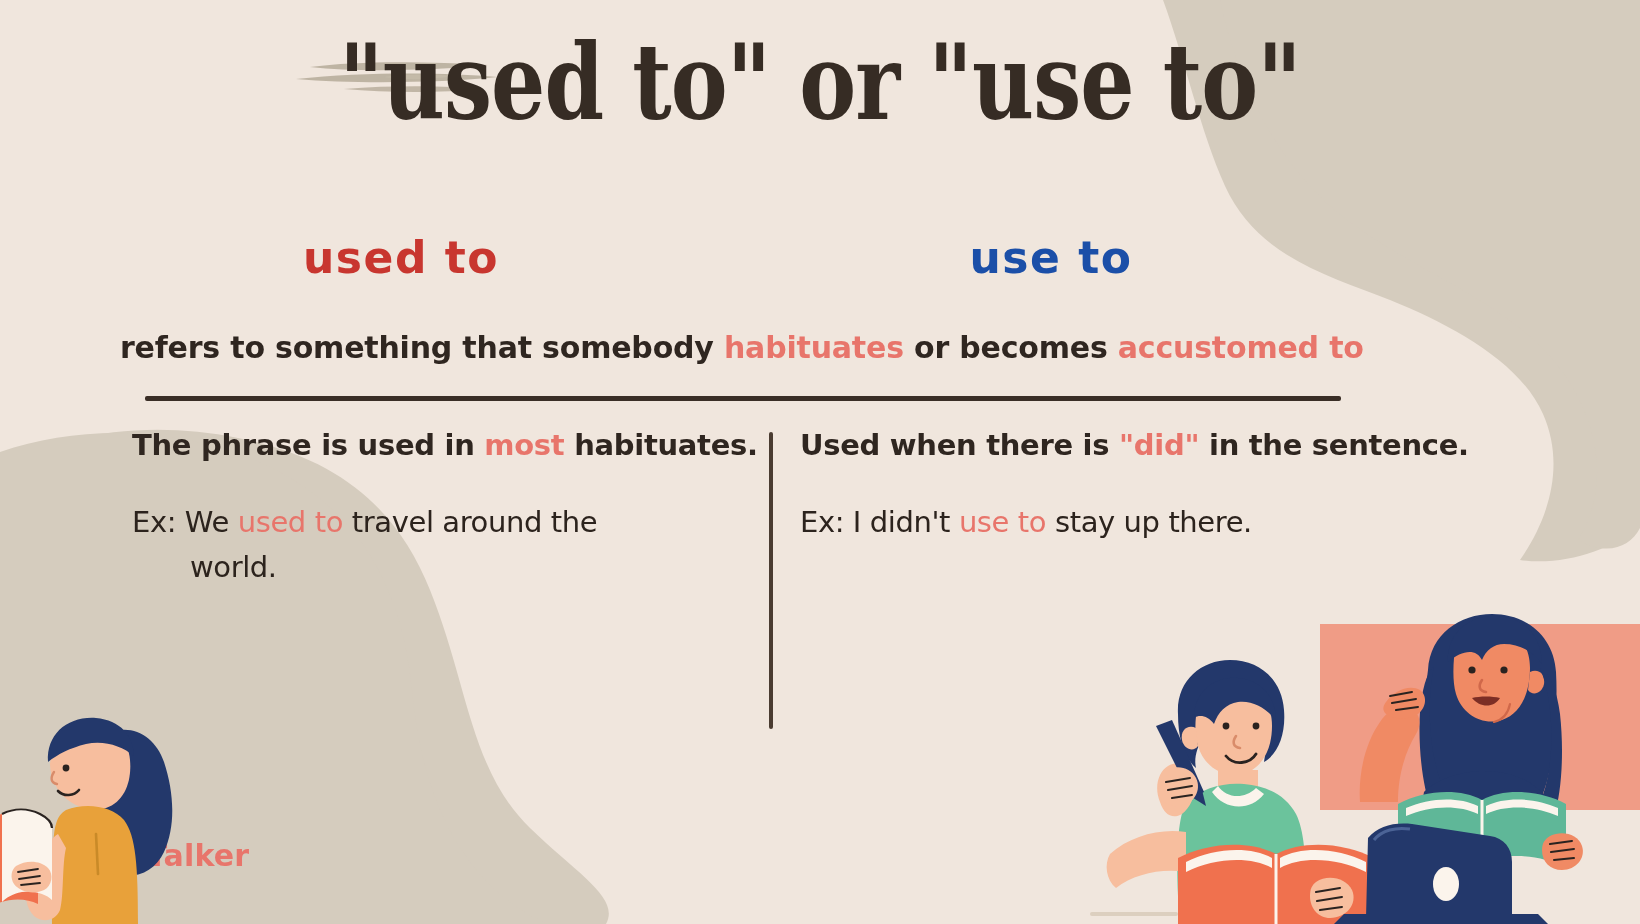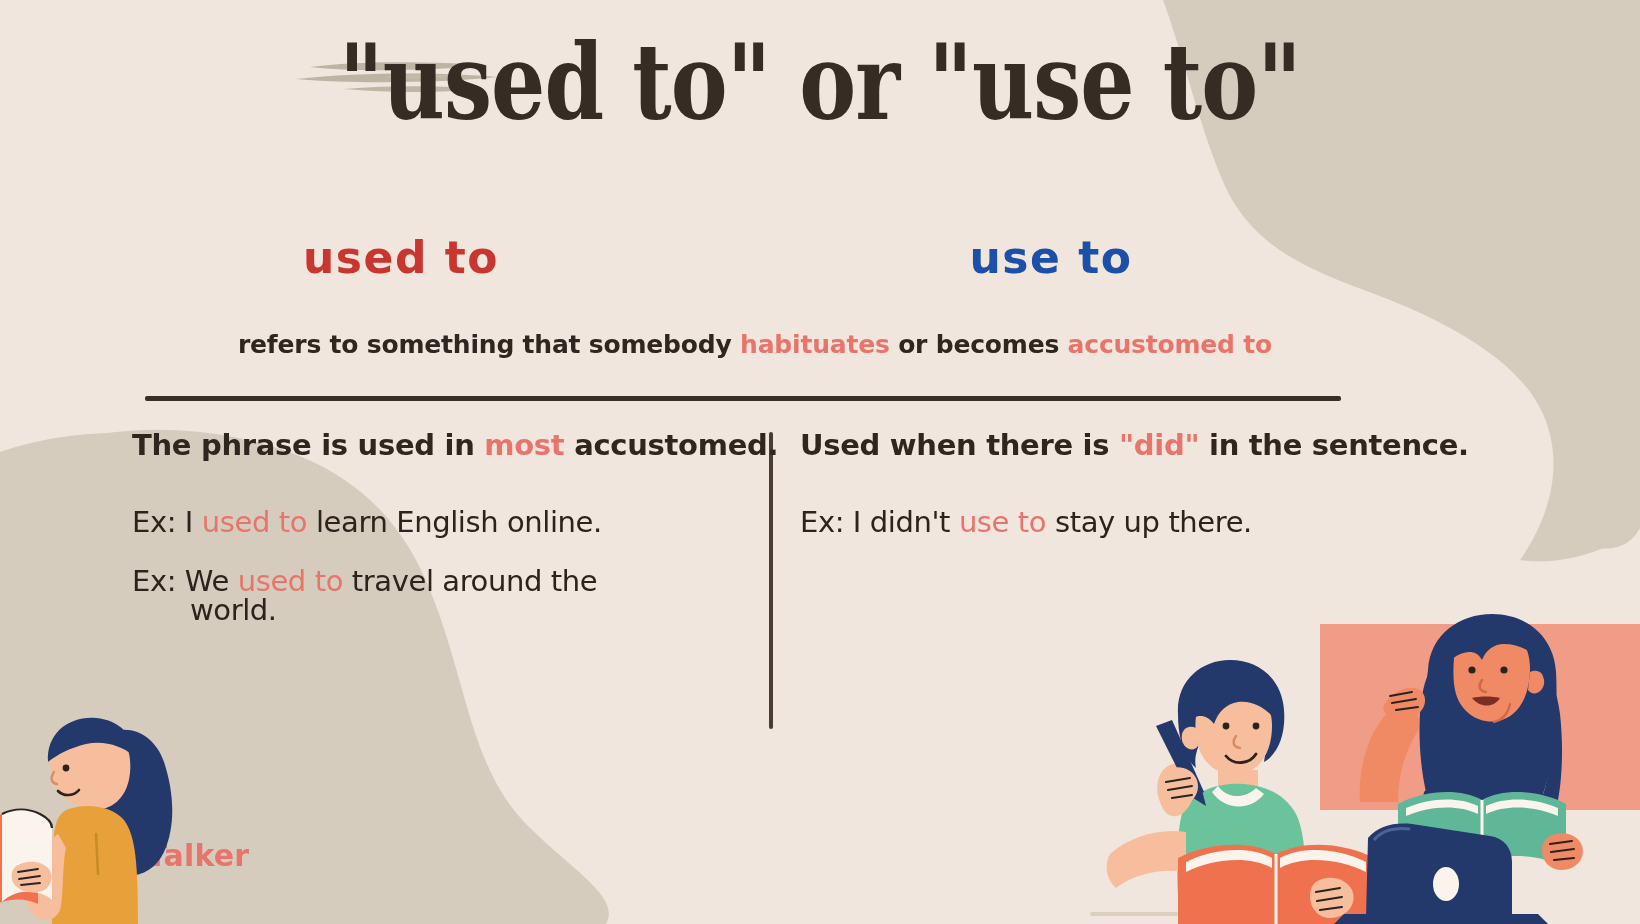--- a/index.html
+++ b/index.html
@@ -30,23 +30,23 @@
     font-family:"DejaVu Sans","Liberation Sans",sans-serif;
     font-size:44px;font-weight:700;letter-spacing:1.5px;
     text-align:center;
   }
   .col-head.left{left:176px;width:450px;color:#C8362F;}
   .col-head.right{left:826px;width:450px;color:#1B4FA8;}
 
   
   .definition{
     position:absolute;left:120px;top:330px;width:1270px;
-    text-align:center;
-    font-family:"DejaVu Sans","Liberation Sans",sans-serif;
-    font-size:25px;font-weight:700;color:#2F2620;
+    text-align:left;
+    font-family:"DejaVu Sans","Liberation Sans",sans-serif;
+    font-size:30px;font-weight:700;color:#2F2620;
     letter-spacing:-.2px;white-space:nowrap;
   }
   .definition .hl{color:#E8756B;}
 
   .hrule{position:absolute;left:145px;top:396px;width:1196px;height:5px;background:#3A2E26;border-radius:2px;}
   .vrule{position:absolute;left:769px;top:432px;width:4px;height:297px;background:#4A3C31;border-radius:2px;}
 
   
   .col{position:absolute;top:428px;}
   .col.left{left:132px;width:615px;}
@@ -59,21 +59,21 @@
   }
   .col-title .hl{color:#E8756B;margin-top:28px;}
 
   .ex-list{margin-top:46px;}
   .ex{
     font-family:"DejaVu Sans","Liberation Sans",sans-serif;
     font-size:29px;font-weight:400;color:#2C231D;
     line-height:1.0;margin-bottom:30px;letter-spacing:-.4px;
   }
   .ex .hl{color:#E8756B;}
-  .ex .cont{display:block;margin-left:58px;margin-top:0;}
+  .ex .cont{display:block;margin-left:58px;margin-top:16px;}
 
   
   .brand{
     position:absolute;left:0;top:838px;width:1640px;text-align:left;
     font-family:"DejaVu Sans","Liberation Sans",sans-serif;
     font-size:30px;font-weight:700;color:#E8756B;letter-spacing:.2px;
   }
 
   
   .illo{position:absolute;}
@@ -117,26 +117,23 @@
 
   <div class="definition">
     <span>refers to something that somebody </span><span class="hl">habituates</span><span> or becomes </span><span class="hl">accustomed to</span>
   </div>
 
   <div class="hrule"></div>
   <div class="vrule"></div>
 
   <div class="col left">
     <div class="col-title">
-      <span>The phrase is used in </span><span class="hl">most</span><span> accustomed.</span>
+      <span>The phrase is used in </span><span class="hl">most</span><span> habituates.</span>
     </div>
     <div class="ex-list">
-      <div class="ex">
-        <span>Ex: I </span><span class="hl">used to</span><span> learn English online.</span>
-      </div>
       <div class="ex">
         <span>Ex: We </span><span class="hl">used to</span><span> travel around the</span>
         <span class="cont">world.</span>
       </div>
     </div>
   </div>
 
   <div class="col right">
     <div class="col-title">
       <span>Used when there is </span><span class="hl">"did"</span><span> in the sentence.</span>

